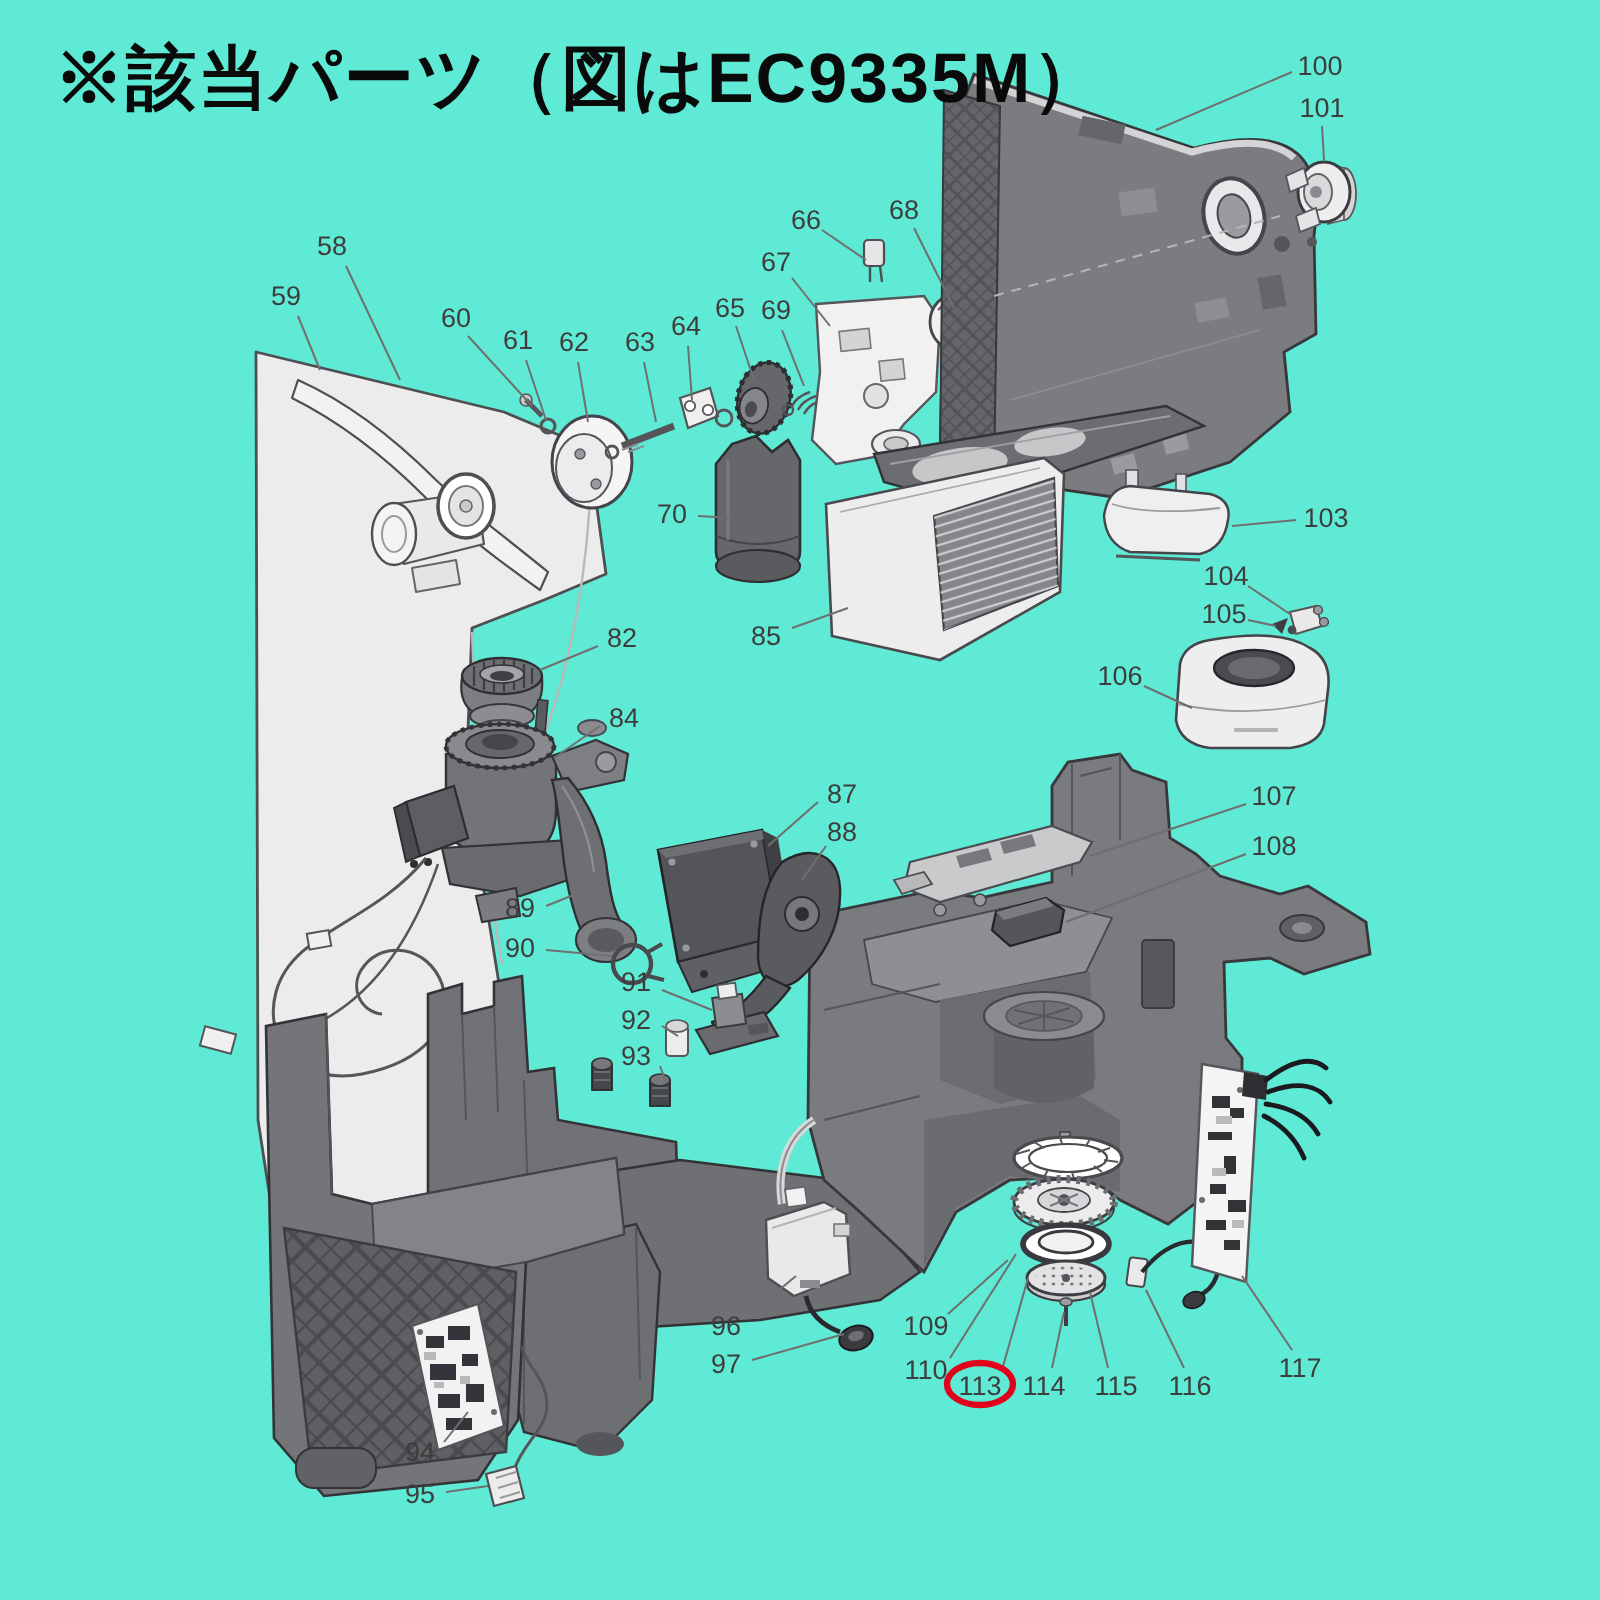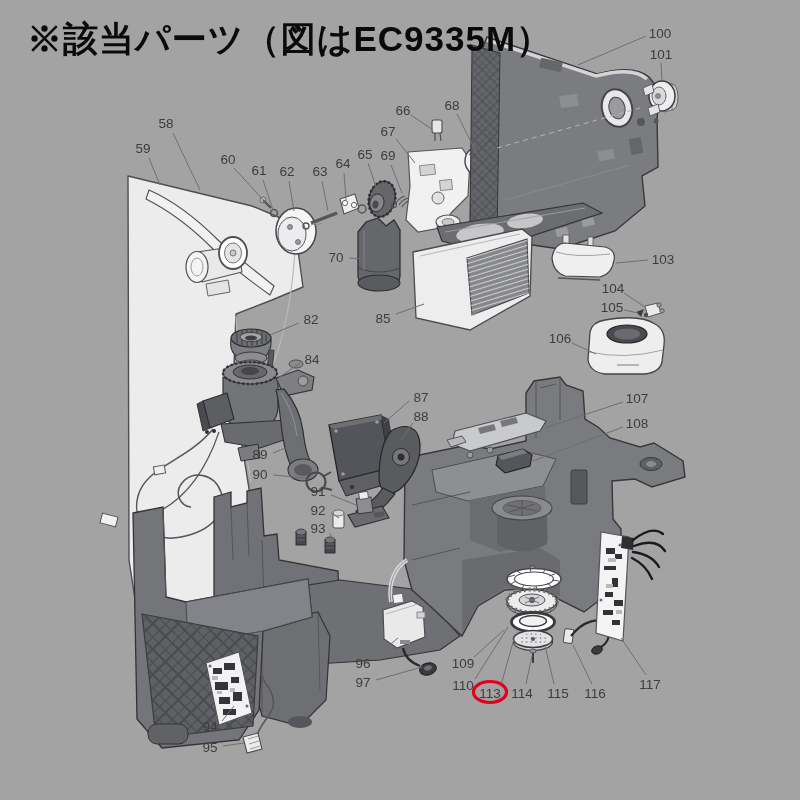--- a/index.html
+++ b/index.html
@@ -1,16 +1,16 @@
 <!DOCTYPE html>
 <html><head>
 <meta charset="utf-8">
 <style>
   html,body{margin:0;padding:0;background:#ffffff;}
-  #page{position:relative;width:800px;height:800px;background:#a3a3a3;overflow:hidden;
+  #page{position:relative;width:800px;height:800px;background:#5eead4;overflow:hidden;
         font-family:"Liberation Sans", sans-serif;}
   .title{position:absolute;left:27px;top:16px;font-weight:800;font-size:35px;
          color:#0a0a0a;letter-spacing:1px;white-space:nowrap;}
   svg text{font-family:"Liberation Sans", sans-serif;}
 </style>
 </head>
 <body>
 
 <div id="page">
   <div class="title">※該当パーツ（図はEC9335M）</div>

